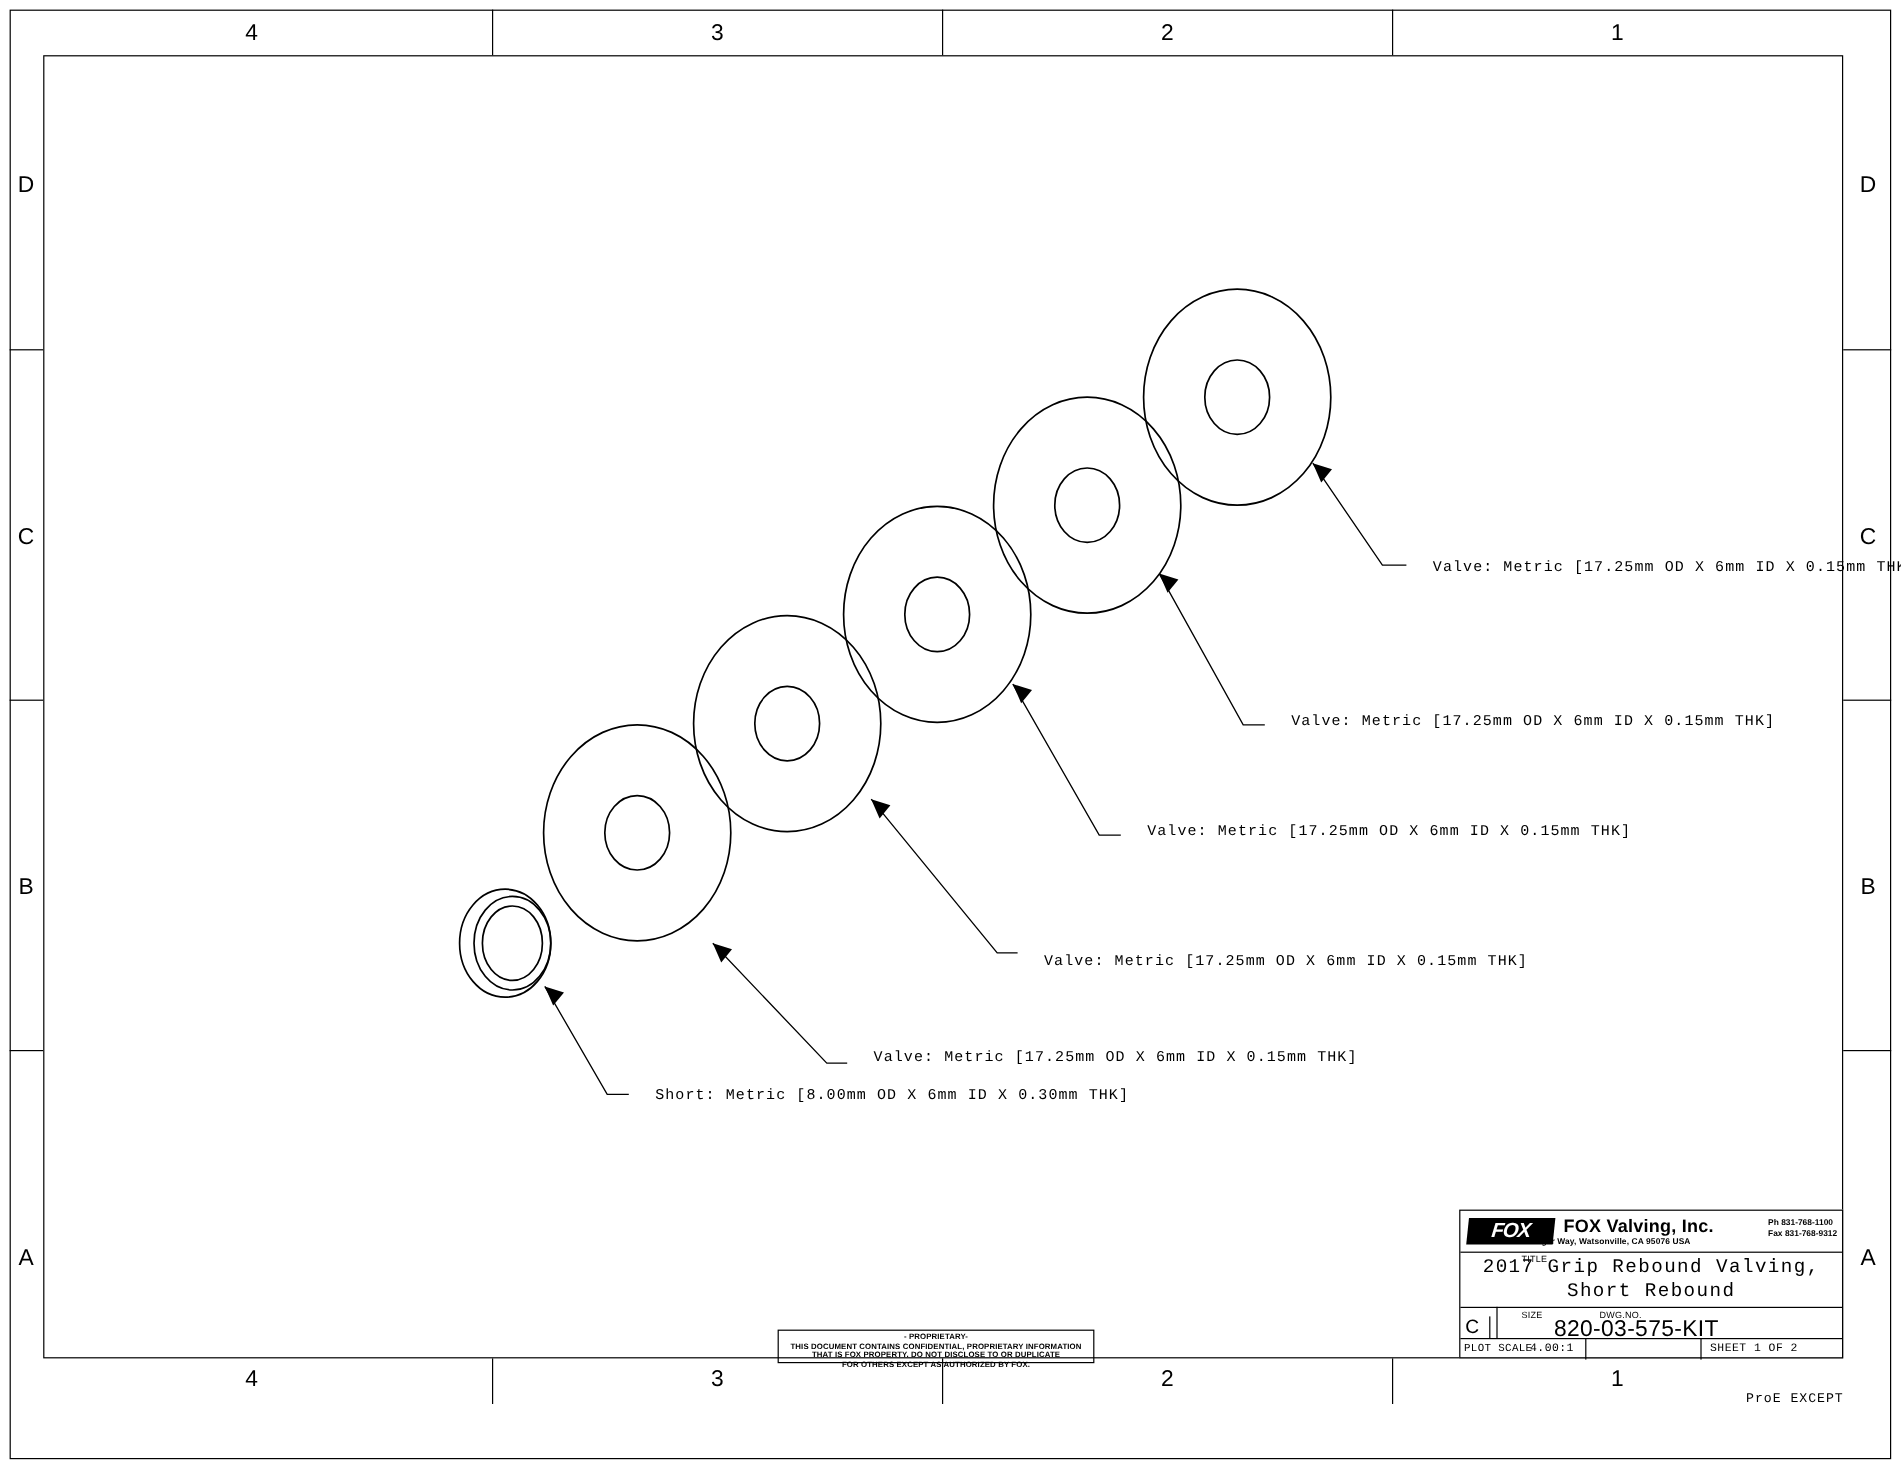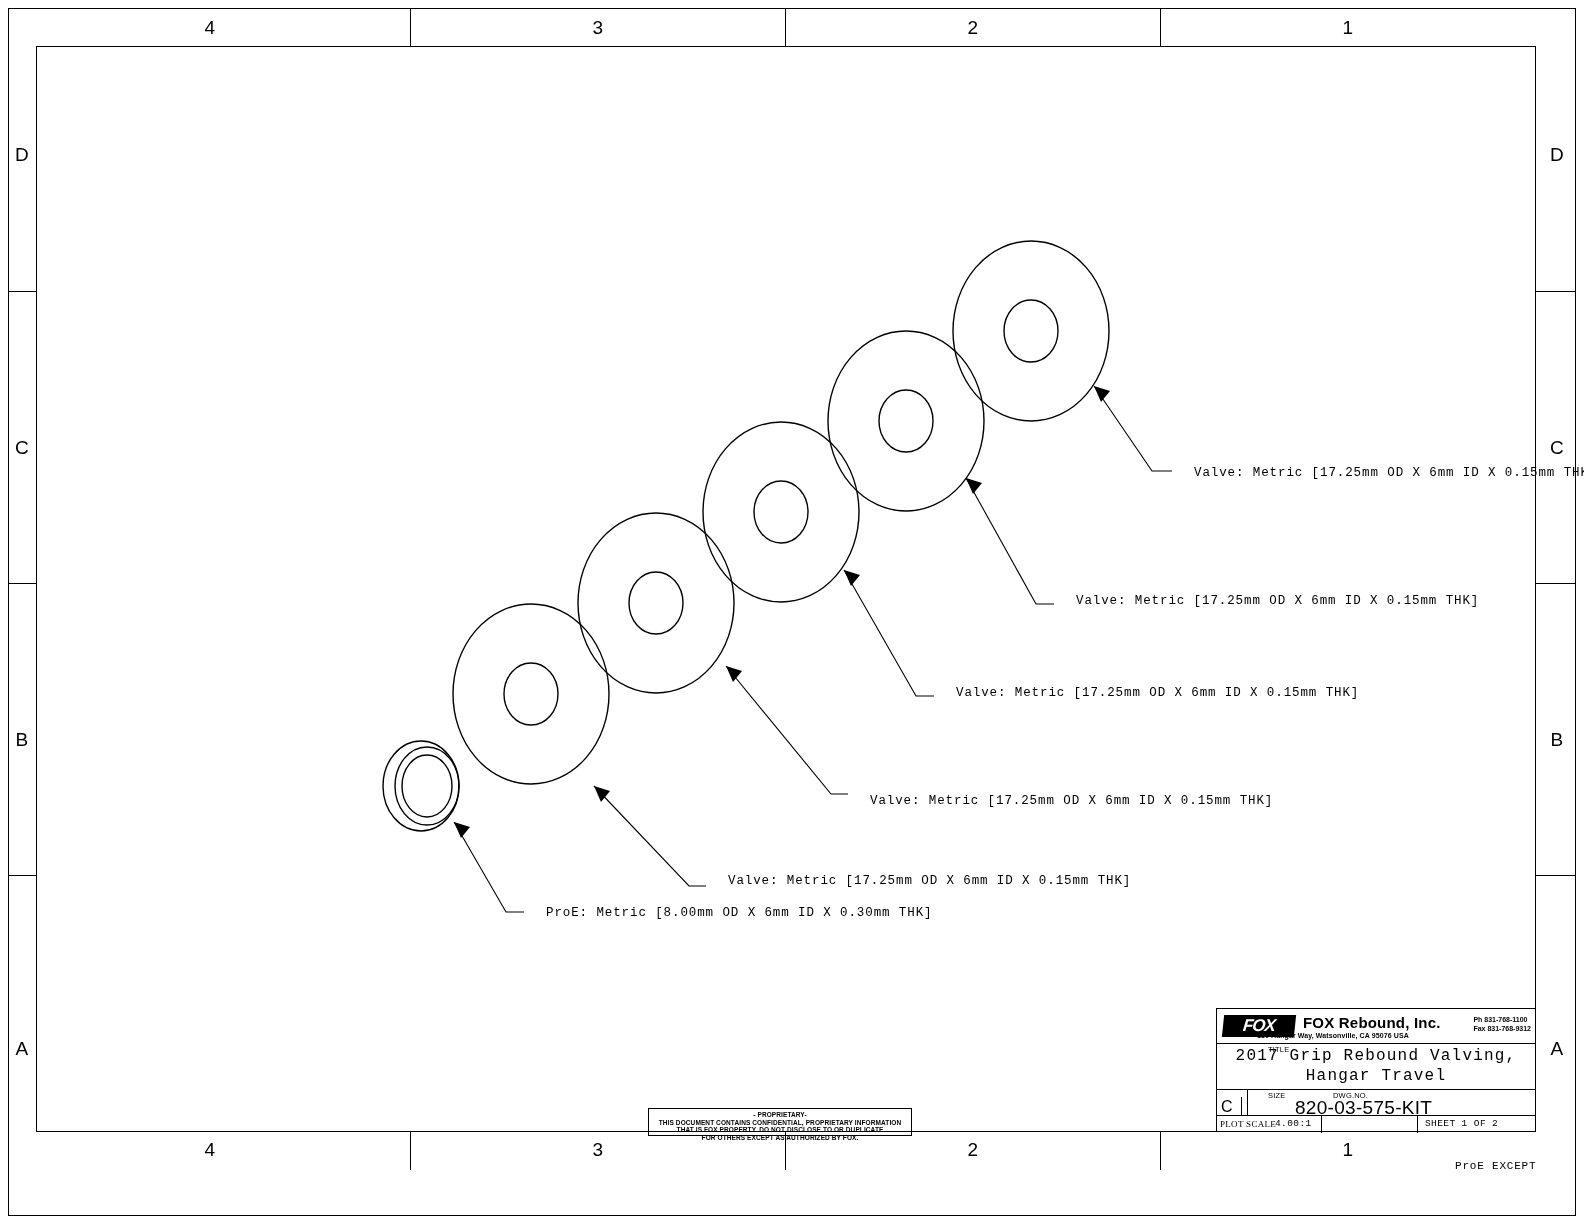--- a/index.html
+++ b/index.html
@@ -183,21 +183,21 @@
     font-size: 16px;
   }
   .small-mono {
     position: absolute;
     font-family: Liberation Mono, monospace;
     font-size: 9.5px;
     letter-spacing: 0.4px;
   }
   .small-sans {
     position: absolute;
-    font-family: Liberation Serif, serif;
+    font-family: Liberation Mono, monospace;
     font-size: 9px;
     letter-spacing: 0.3px;
   }
 
   
   #proprietary {
     position: absolute;
     left: 648px;
     top: 1108px;
     width: 264px;
@@ -325,44 +325,44 @@
         <polygon points="418,776 434,781 425,792"></polygon>
       </g>
     </g>
   </svg>
 
   <div class="note" style="left:1194px; top:466px;">Valve: Metric [17.25mm OD X 6mm ID X 0.15mm THK]</div>
   <div class="note" style="left:1076px; top:594px;">Valve: Metric [17.25mm OD X 6mm ID X 0.15mm THK]</div>
   <div class="note" style="left:956px; top:686px;">Valve: Metric [17.25mm OD X 6mm ID X 0.15mm THK]</div>
   <div class="note" style="left:870px; top:794px;">Valve: Metric [17.25mm OD X 6mm ID X 0.15mm THK]</div>
   <div class="note" style="left:728px; top:874px;">Valve: Metric [17.25mm OD X 6mm ID X 0.15mm THK]</div>
-  <div class="note" style="left:546px; top:906px;">ProE: Metric [8.00mm OD X 6mm ID X 0.30mm THK]</div>
+  <div class="note" style="left:546px; top:906px;">Short: Metric [8.00mm OD X 6mm ID X 0.30mm THK]</div>
 
   <div id="proprietary">
     <div>- PROPRIETARY-</div>
     <div>THIS DOCUMENT CONTAINS CONFIDENTIAL, PROPRIETARY INFORMATION</div>
     <div>THAT IS FOX PROPERTY.   DO NOT DISCLOSE TO OR DUPLICATE</div>
     <div>FOR OTHERS EXCEPT AS AUTHORIZED BY FOX.</div>
   </div>
 
   <div class="tb" id="titleblock">
 
     <div class="logo-fox">FOX</div>
-    <div class="company-name">FOX Rebound, Inc.</div>
+    <div class="company-name">FOX Valving, Inc.</div>
     <div class="company-addr">130 Hangar Way, Watsonville, CA 95076 USA</div>
     <div class="company-phone">
       <div>Ph 831-768-1100</div>
       <div>Fax 831-768-9312</div>
     </div>
 
     <div class="tb-line-h" style="top:34px;"></div>
 
     <div class="tb-tag" style="left:3px; top:36px;">TITLE</div>
     <div class="title-text" style="top:38px;">2017 Grip Rebound Valving,</div>
-    <div class="title-text" style="top:58px;">Hangar Travel</div>
+    <div class="title-text" style="top:58px;">Short Rebound</div>
 
     <div class="tb-line-h" style="top:80px;"></div>
 
     <div class="tb-tag" style="left:3px; top:82px;">SIZE</div>
     <div class="tb-line-v" style="left:30px; top:80px; height:26px;"></div>
     <div class="tb-tag" style="left:34px; top:82px;padding-left:34px;">DWG.NO.</div>
     <div class="sizeletter" style="left:4px; top:89px;">C</div>
     <div class="tb-line-v" style="left:24px; top:88px; height:18px;"></div>
     <div class="dwgno" style="left:78px; top:88px;">820-03-575-KIT</div>
 

